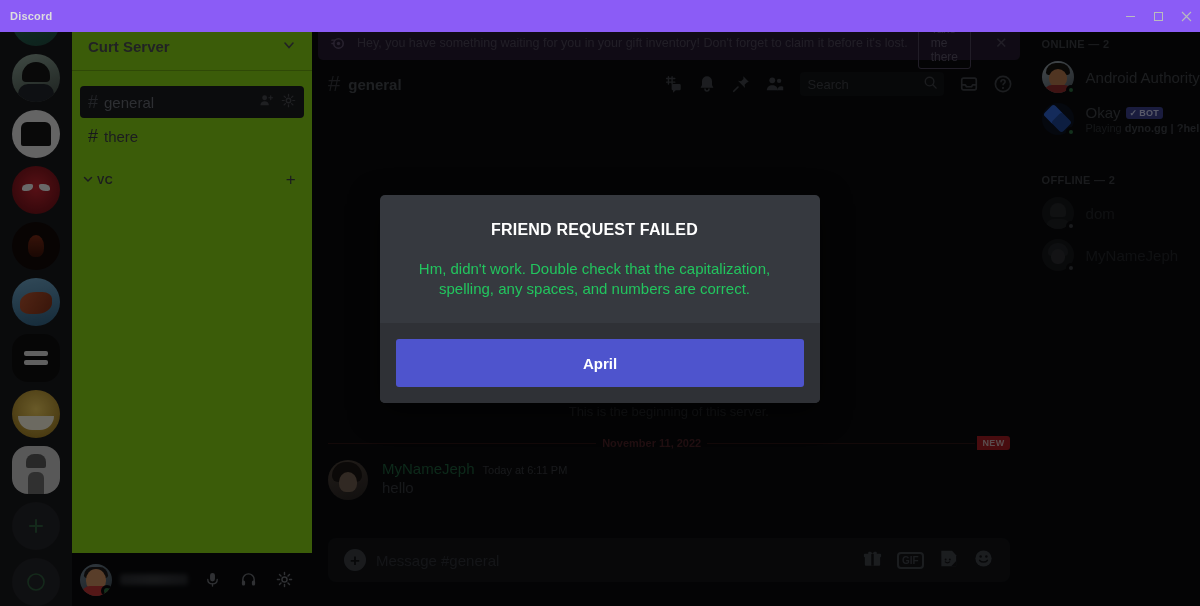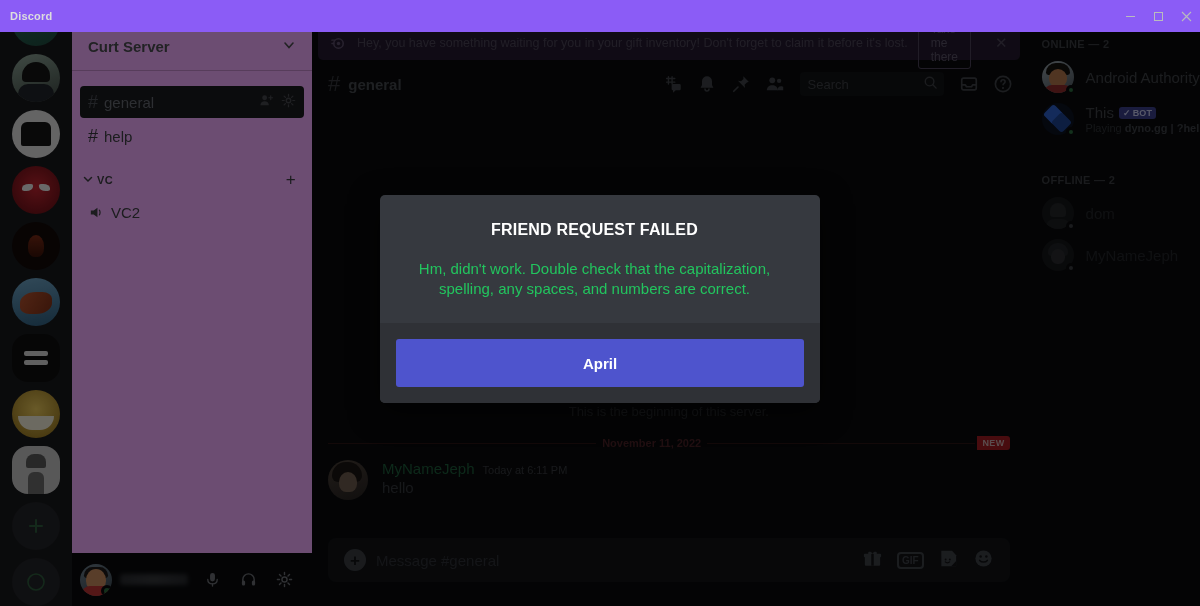--- a/index.html
+++ b/index.html
@@ -62,21 +62,21 @@
   .guild-action {
     width: 48px; height: 48px; border-radius: 50%;
     background: #232428; margin-bottom: 8px; flex: none;
     display: flex; align-items: center; justify-content: center;
     color: #3ba55d;
   }
 
   
   .sidebar {
     width: 240px; height: 584px;
-    background: #f0abfc;
+    background: #84cc16;
     display: flex; flex-direction: column;
     flex: none;
   }
   .guild-header {
     height: 48px; flex: none;
     display: flex; align-items: center;
     padding: 0 16px;
     color: #4a4c50; font-size: 15px; font-weight: bold;
     box-shadow: 0 1px 0 rgba(0,0,0,.2);
   }
@@ -411,42 +411,33 @@
             <span>
               <svg width="15" height="15" viewBox="0 0 16 16">
                   <circle cx="8" cy="8" r="2.4" fill="none" stroke="currentColor" stroke-width="1.4"></circle>
                   <path d="M8 1.4v2 M8 12.6v2 M1.4 8h2 M12.6 8h2 M3.3 3.3l1.4 1.4 M11.3 11.3l1.4 1.4 M12.7 3.3l-1.4 1.4 M4.7 11.3l-1.4 1.4" stroke="currentColor" stroke-width="1.3" stroke-linecap="round"></path>
                 </svg>
             </span>
           </span>
         </div>
         <div class="chan">
           <span class="hash">#</span>
-          <span class="chan-name">help</span>
+          <span class="chan-name">there</span>
         </div>
 
         <div class="cat">
           <span>
             <svg width="12" height="12" viewBox="0 0 12 12">
                 <path d="M2.5 4.5 L6 8 L9.5 4.5" stroke="currentColor" stroke-width="1.5" fill="none" stroke-linecap="round"></path>
               </svg>
           </span>
           <span>VC</span>
           <span class="plus">+</span>
         </div>
 
-        <div class="chan">
-          <span style="display:flex;align-items:center;">
-            <svg width="17" height="17" viewBox="0 0 18 18">
-                <path d="M3 7h3l4-3v10l-4-3H3z" fill="currentColor"></path>
-                <path d="M12 6.5c1 .8 1 4.2 0 5" stroke="currentColor" stroke-width="1.3" fill="none" stroke-linecap="round"></path>
-              </svg>
-          </span>
-          <span class="chan-name">VC2</span>
-        </div>
       </div>
 
       <div class="userpanel">
         <div class="upav">
           <div class="hair"></div>
           <div class="face"></div>
           <div class="shirt"></div>
           <div class="upstatus"></div>
         </div>
         <div class="upname"></div>
@@ -628,21 +619,21 @@
       <div class="member">
         <div class="mav">
           <div class="inner" style="background:#0c1220;">
             <div style="position:absolute;left:4px;top:4px;width:15px;height:15px;background:#2d5fc9;transform:rotate(45deg);border-radius:3px;"></div>
             <div style="position:absolute;left:12px;top:12px;width:15px;height:15px;background:#1e4390;transform:rotate(45deg);border-radius:3px;"></div>
           </div>
           <div class="mav-dot online"></div>
         </div>
         <div class="mcol">
           <div class="mname">
-            <span>This</span>
+            <span>Okay</span>
             <span class="botbadge">
               <span>✓</span>
               <span>BOT</span>
             </span>
           </div>
           <div class="mactivity">
             <span>Playing </span><b>dyno.gg | ?help</b>
           </div>
         </div>
       </div>

